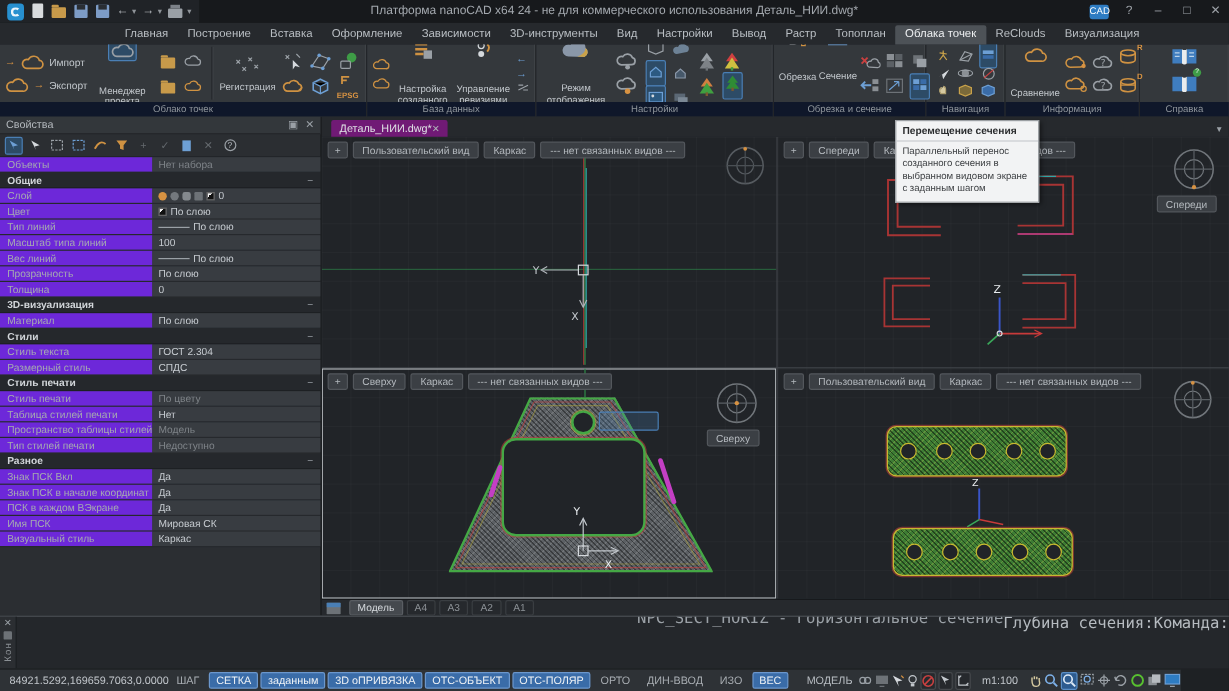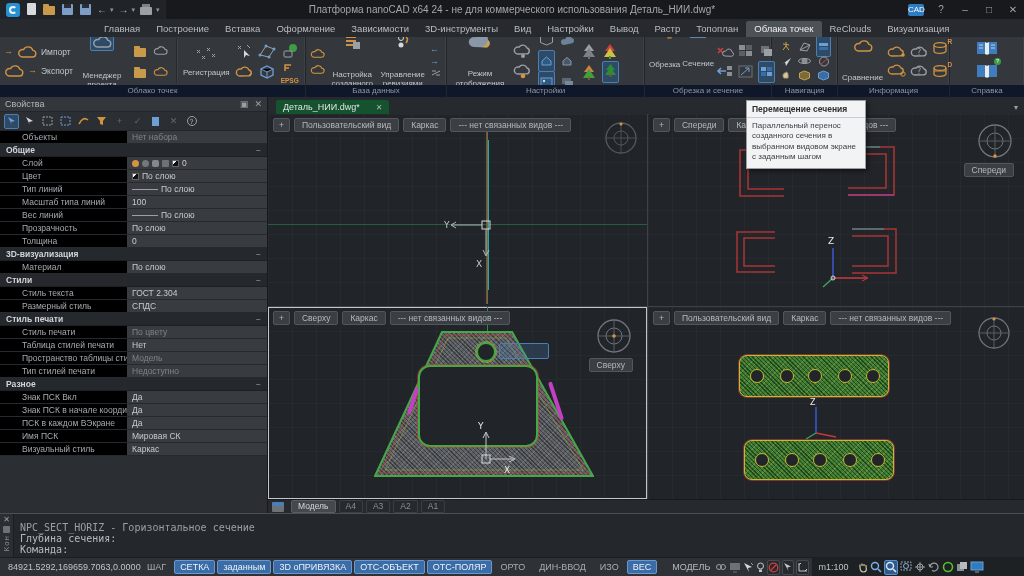--- a/index.html
+++ b/index.html
@@ -53,35 +53,35 @@
 
 .props{position:absolute;left:0;top:97px;width:268px;height:416px;background:#2b2e32;border-right:1px solid #17191c;z-index:10}
 .props-head{height:15px;background:#33373b;color:#b3b8bd;font-size:9px;display:flex;align-items:center;padding:0 5px;border-bottom:1px solid #222529}
 .props-head .sp{flex:1}
 .phicon{color:#9aa0a6;font-size:9px;margin-left:6px}
 .props-tools{height:19px;display:flex;align-items:center;gap:3px;padding:0 4px;border-bottom:1px solid #222529}
 .ptool{width:15px;height:15px;border-radius:2px;display:flex;align-items:center;justify-content:center;font-size:9px;color:#b9bec3}
 .ptool.sel{background:#2d4b66;border:1px solid #4a7fb5}
 .ptool.dim{color:#64696e}
 .prow{display:flex;height:13px;border-bottom:1px solid #26292d;font-size:8.5px;line-height:13px}
-.prow .lbl{width:127px;padding-left:22px;color:#a6abb0;background:#000000;overflow:hidden;white-space:nowrap}
+.prow .lbl{width:127px;padding-left:6px;color:#a6abb0;background:#6d28d9;overflow:hidden;white-space:nowrap}
 .prow .val{flex:1;padding-left:5px;color:#c6cbd0;background:#383c41;display:flex;align-items:center;gap:3px;overflow:hidden;white-space:nowrap}
 .prow .val.mut{color:#7e8388}
 .psec{height:13px;background:#25282c;color:#d2d6da;font-weight:bold;font-size:8.5px;line-height:13px;padding-left:6px;display:flex;border-bottom:1px solid #1d2023}
 .psec .minus{margin-left:auto;margin-right:6px;color:#9aa0a6;font-weight:normal}
 .swatch{width:7px;height:7px;background:linear-gradient(135deg,#f5f5f5 35%,#101010 35%);display:inline-block;border:1px solid #666}
 .lineg{width:26px;height:1px;background:#9aa0a6;display:inline-block}
 .mini{width:7px;height:7px;display:inline-block;border-radius:50%}
 .mini.bulb{background:#d79242}
 .mini.frz{background:#73787d}
 .mini.lock{border-radius:2px;background:#84898e}
 .mini.prn{border-radius:1px;background:#6d7277}
 
 .doctabs{position:absolute;left:268px;top:97px;width:756px;height:17px;background:#26292d;display:flex;align-items:flex-end;z-index:9}
-.dtab{margin-left:8px;background:#14532d;color:#dfe2e5;font-size:9px;padding:2px 7px;border-radius:2px 2px 0 0;display:flex;align-items:center;gap:16px}
+.dtab{margin-left:8px;background:#701a75;color:#dfe2e5;font-size:9px;padding:2px 7px;border-radius:2px 2px 0 0;display:flex;align-items:center;gap:0}
 .dtab .x{color:#aeb3b8;font-size:8px}
 .dt-more{margin-left:auto;color:#9aa0a6;font-size:8px;padding:0 6px 2px}
 .vpwrap{position:absolute;left:268px;top:114px;width:756px;height:385px;background:#3e4246;z-index:5}
 .vp{position:absolute;background:#212428;background-image:linear-gradient(rgba(255,255,255,.022) 1px,transparent 1px),linear-gradient(90deg,rgba(255,255,255,.022) 1px,transparent 1px);background-size:24px 24px;overflow:hidden}
 .vp.active{box-shadow:inset 0 0 0 1px #c3c7cb;z-index:6}
 .vphead{position:absolute;left:5px;top:4px;display:flex;gap:4px;z-index:8}
 .chip{background:#3b3f44;border:1px solid #53575c;color:#b4b9be;font-size:8.5px;padding:1px 7px;border-radius:2px;white-space:nowrap}
 .chip.plus{padding:1px 5px}
 .compass{position:absolute;z-index:7;display:flex;flex-direction:column;align-items:flex-end;gap:3px}
 .dirchip{background:#3b3f44;border:1px solid #53575c;color:#b4b9be;font-size:8.5px;padding:1px 7px;border-radius:2px}
@@ -90,25 +90,25 @@
 .laytabs{position:absolute;left:268px;top:499px;width:756px;height:14px;background:#26292d;display:flex;align-items:center;gap:3px;padding-left:4px;z-index:9;border-top:1px solid #17191c}
 .lt{font-size:8.5px;color:#8b9095;padding:0 6px;border:1px solid #3a3e42;border-radius:2px;line-height:11px}
 .lt.active{background:#45494e;color:#d5d9dd;border-color:#5a5e63}
 .lt-grid{width:12px;height:10px;background:linear-gradient(#4a7fb5,#4a7fb5),#6d7277;background-size:12px 4px;background-repeat:no-repeat;border-radius:1px;margin-right:4px}
 
 .cmd{position:absolute;left:0;top:513px;width:1024px;height:44px;background:#24272b;border-top:1px solid #4b5055;z-index:20;display:flex}
 .cmdrail{width:14px;background:#2b2e32;border-right:1px solid #1b1e21;display:flex;flex-direction:column;align-items:center;padding-top:2px;gap:2px}
 .cmdrail .x{color:#9aa0a6;font-size:8px;line-height:8px}
 .cmdrail .pin{width:7px;height:7px;background:#6d7277;border-radius:1px}
 .cmdrail .vt{writing-mode:vertical-rl;transform:rotate(180deg);color:#8b9095;font-size:8px;letter-spacing:1px}
-.cmdlines{flex:1;overflow:hidden;padding:0 0 2px 6px;font-family:"DejaVu Sans Mono",monospace;font-size:10px;color:#b6bbc0;display:flex;flex-direction:column;justify-content:flex-end}
+.cmdlines{flex:1;overflow:hidden;padding:0 0 2px 6px;font-family:"DejaVu Sans Mono",monospace;font-size:13px;color:#b6bbc0;display:flex;flex-direction:row;justify-content:flex-end}
 .cmdlines div{line-height:11px;white-space:pre}
 .cmdlines .clip{margin-top:-4px;color:#9aa0a6}
 
-.status{position:absolute;left:0;top:557px;width:812px;height:19px;background:#2e3236;border-top:1px solid #1b1e21;display:flex;align-items:center;font-size:9px;color:#b6bbc0;z-index:30}
+.status{position:absolute;left:0;top:557px;width:984px;height:19px;background:#2e3236;border-top:1px solid #1b1e21;display:flex;align-items:center;font-size:9px;color:#b6bbc0;z-index:30}
 .coords{padding:0 8px;font-size:9px;color:#c0c5ca;width:140px}
 .tgl{padding:2px 6px;margin:0 1px;border-radius:2px;color:#a8adb2;white-space:nowrap}
 .tgl.on{background:#3a6ca8;border:1px solid #6b97cd;color:#eef2f6;padding:1px 5px}
 .sb-ic{width:15px;height:15px;display:flex;align-items:center;justify-content:center;margin:0 1px}
 .sb-box{background:#26292d;border:1px solid #46494d;border-radius:2px}
 .sb-box.blue{background:#2d5b8f;border-color:#5b8fc7}
 .model-lbl{margin:0 4px 0 14px;color:#b6bbc0}
 .scale-lbl{margin:0 8px;color:#c0c5ca}
 
 .part{position:absolute;left:106px;top:24px;width:220px;height:146px;clip-path:polygon(31% 0,63% 0,100% 100%,0 100%);background:repeating-linear-gradient(45deg,rgba(0,0,0,.38) 0 1px,transparent 1px 3px),repeating-linear-gradient(-45deg,rgba(255,255,255,.13) 0 1px,transparent 1px 4px),#5c6064}

